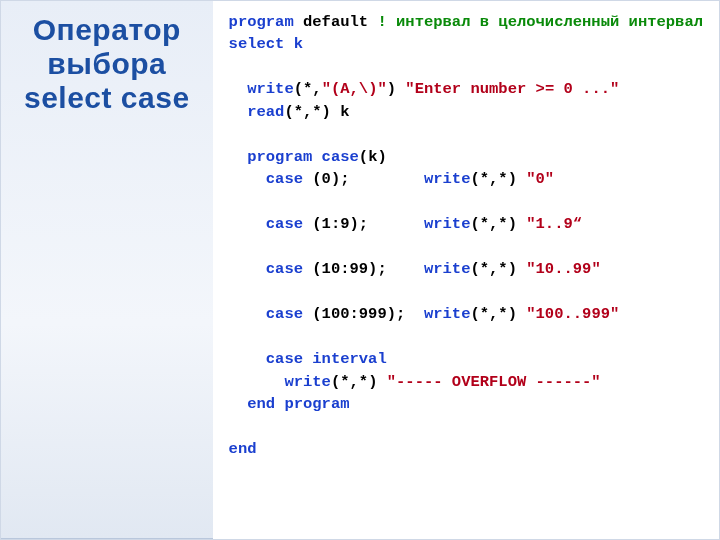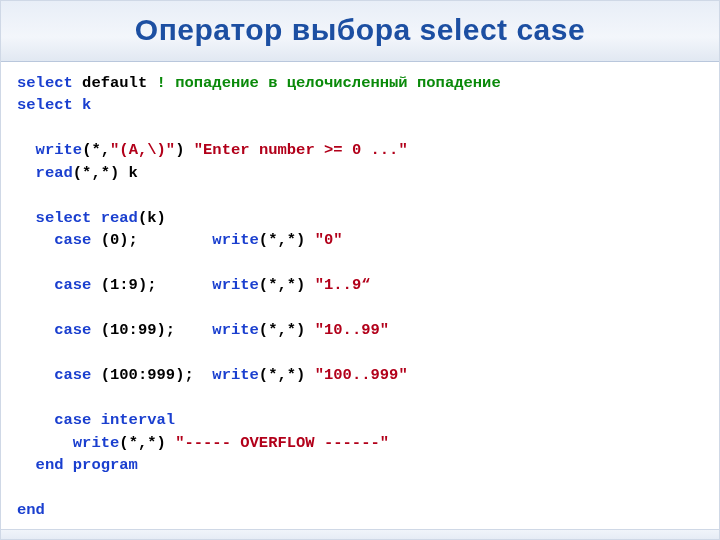--- a/index.html
+++ b/index.html
@@ -8,21 +8,21 @@
     width: 720px;
     height: 540px;
     font-family: Verdana, Geneva, sans-serif;
     background: #ffffff;
   }
   .slide {
     width: 720px;
     height: 540px;
     border: 1px solid #cfd8e6;
     display: flex;
-    flex-direction: column;
+    flex-direction: row;
   }
   .title-bar {
     background: linear-gradient(to bottom, #e8eef7 0%, #f3f6fb 60%, #e1e8f2 100%);
     border-bottom: 1px solid #b9c7dc;
     padding: 12px 20px 14px 20px;
   }
   .title-text {
     color: #1c4fa2;
     font-size: 30px;
     font-weight: bold;
@@ -50,27 +50,27 @@
 </style>
 </head>
 <body>
 
 <div class="slide">
 
   <div class="title-bar">
     <div class="title-text">Оператор выбора select case</div>
   </div>
 
-  <div class="code-area"><span class="kw">select</span><span> default </span><span class="cm">! попадение в целочисленный попадение</span>
+  <div class="code-area"><span class="kw">program</span><span> default </span><span class="cm">! интервал в целочисленный интервал</span>
 <span class="kw">select k</span>
 
 <span class="kw">  write</span><span>(*,</span><span class="str">"(A,\)"</span><span>) </span><span class="str">"Enter number &gt;= 0 ..."</span>
 <span class="kw">  read</span><span>(*,*) k</span>
 
-<span class="kw">  select read</span><span>(k)</span>
+<span class="kw">  program case</span><span>(k)</span>
 <span class="kw">    case </span><span>(0);        </span><span class="kw">write</span><span>(*,*) </span><span class="str">"0"</span>
 
 <span class="kw">    case </span><span>(1:9);      </span><span class="kw">write</span><span>(*,*) </span><span class="str">"1..9“</span>
 
 <span class="kw">    case </span><span>(10:99);    </span><span class="kw">write</span><span>(*,*) </span><span class="str">"10..99"</span>
 
 <span class="kw">    case </span><span>(100:999);  </span><span class="kw">write</span><span>(*,*) </span><span class="str">"100..999"</span>
 
 <span class="kw">    case interval</span>
 <span class="kw">      write</span><span>(*,*) </span><span class="str">"----- OVERFLOW ------"</span>

